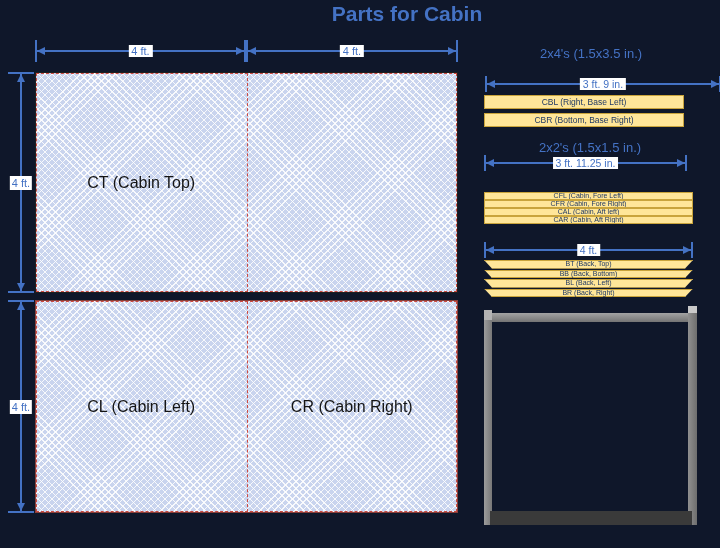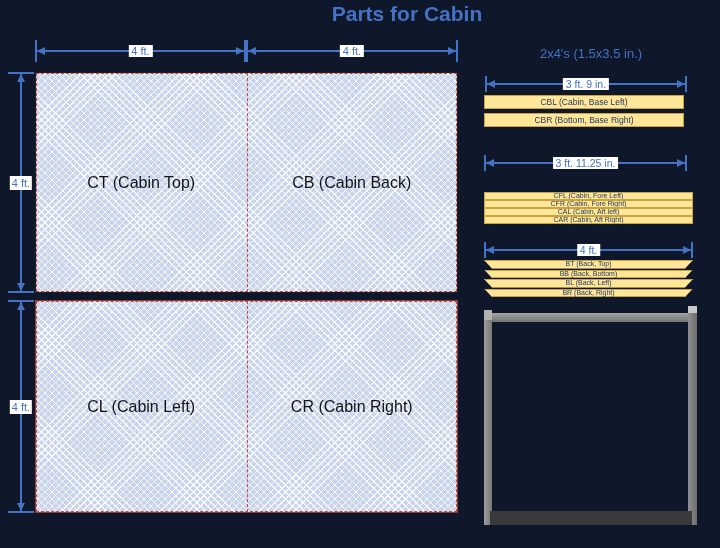--- a/index.html
+++ b/index.html
@@ -123,41 +123,41 @@
     <span class="tk b"></span>
     <span class="ln"></span>
     <span class="ah t"></span>
     <span class="ah b"></span>
     <span class="lb">4 ft.</span>
   </div>
 
   <div class="sheet top">
     <span class="divider"></span>
     <span class="cell-label l">CT (Cabin Top)</span>
-    <span class="cell-label r">CB (Cabin Back)</span>
   </div>
 
   <div class="sheet bottom">
     <span class="divider"></span>
     <span class="cell-label r">CR (Cabin Right)</span>
     <span class="cell-label l">CL (Cabin Left)</span>
   </div>
 
   <div class="lumber-heading" style="left:591px;top:46px;">2x4's (1.5x3.5 in.)</div>
-  <div class="dimh small" style="left:485px;top:76px;width:202px;">
+  <div class="dimh small" style="left:485px;top:76px;width:236px;">
     <span class="tk l"></span>
     <span class="tk r"></span>
     <span class="ln"></span>
     <span class="ah l"></span>
     <span class="ah r"></span>
     <span class="lb">3 ft. 9 in.</span>
   </div>
-  <div class="board b2x4" style="top:95px;">CBL (Cabin, Base Left)</div>
+  <div class="board b2x4" style="top:95px;">CBL (Right, Base Left)</div>
   <div class="board b2x4" style="top:113px;">CBR (Bottom, Base Right)</div>
 
+  <div class="lumber-heading" style="left:590px;top:140px;">2x2's (1.5x1.5 in.)</div>
   <div class="dimh small" style="left:484px;top:155px;width:203px;">
     <span class="tk l"></span>
     <span class="tk r"></span>
     <span class="ln"></span>
     <span class="ah l"></span>
     <span class="ah r"></span>
     <span class="lb">3 ft. 11.25 in.</span>
   </div>
   <div class="board thin" style="top:192px;">CFL (Cabin, Fore Left)</div>
   <div class="board thin" style="top:200px;">CFR (Cabin, Fore Right)</div>

